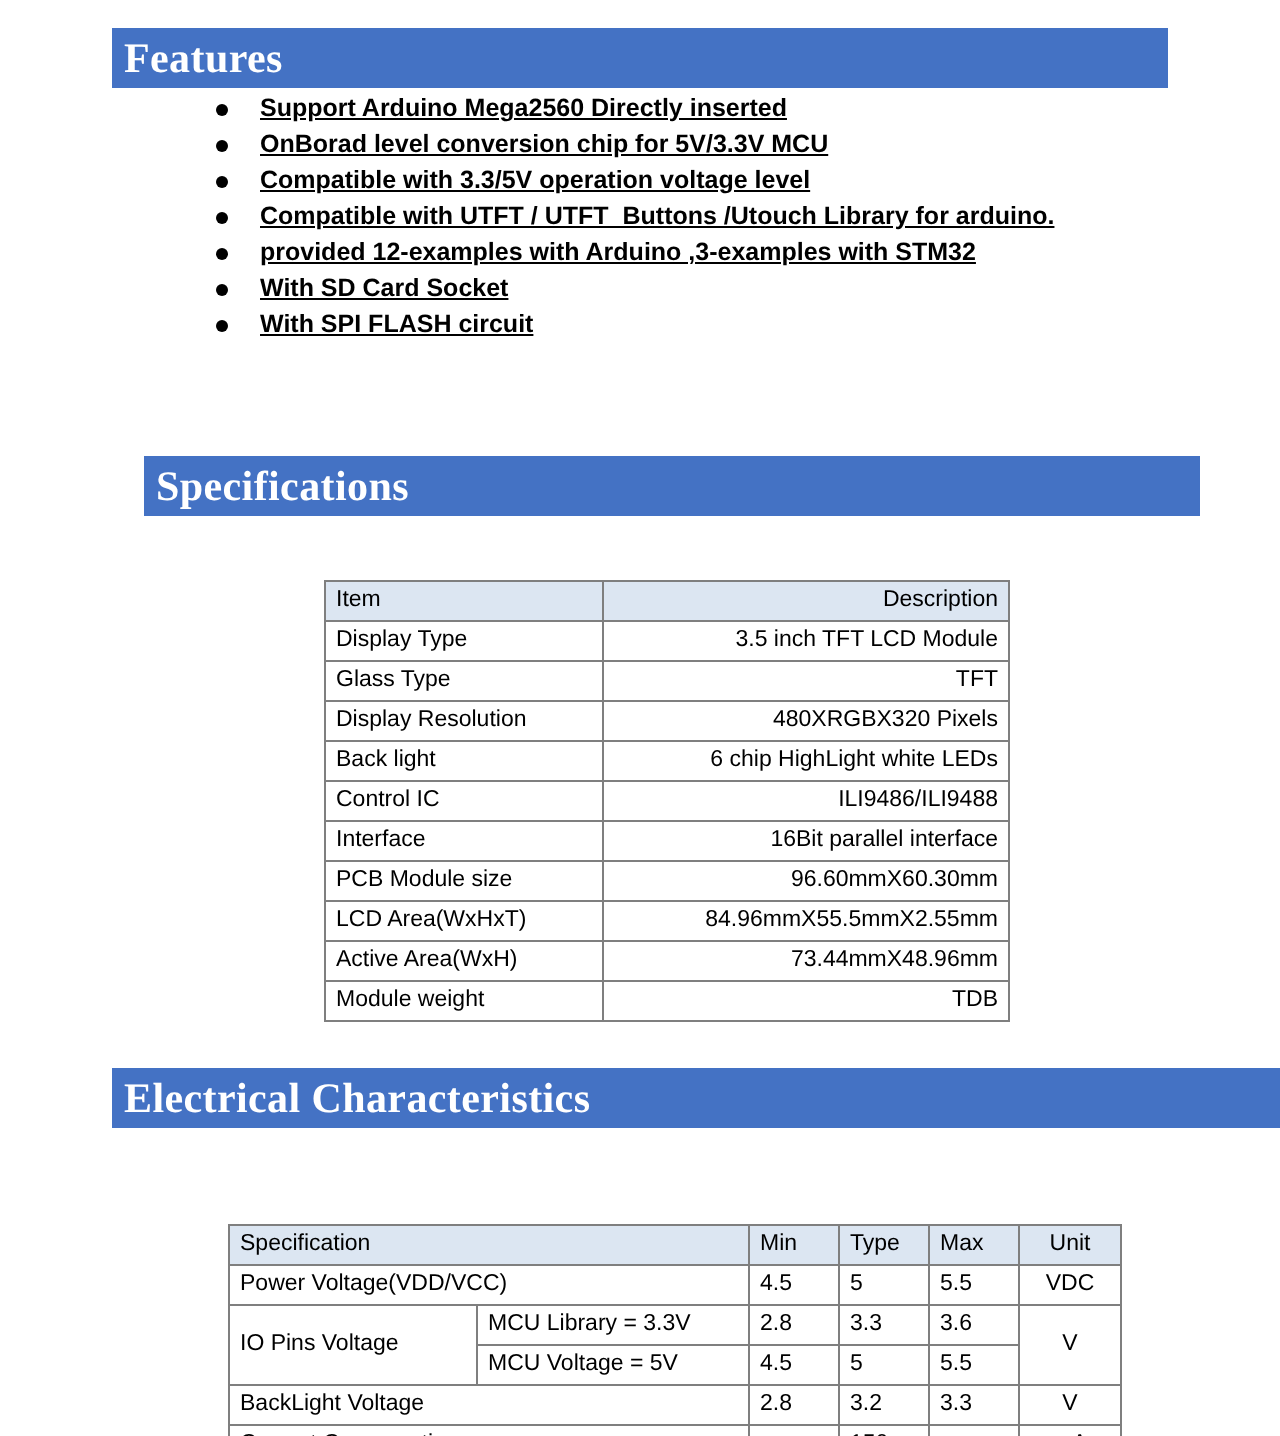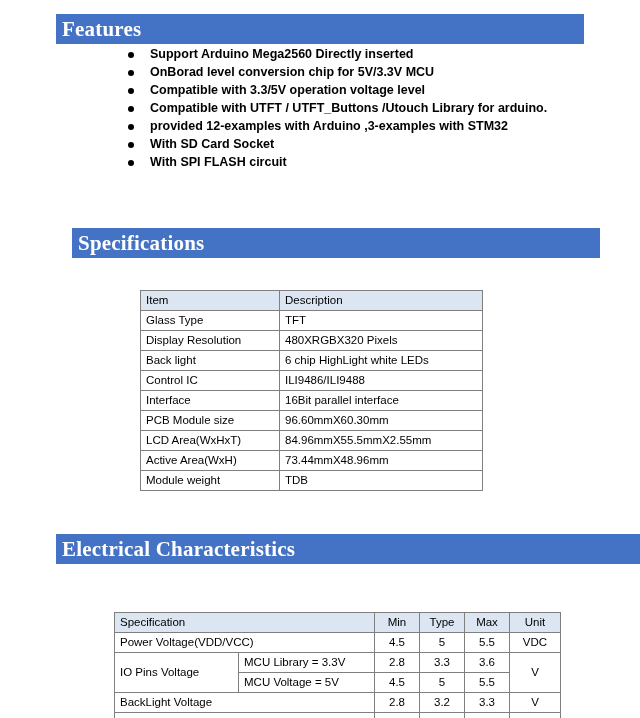--- a/index.html
+++ b/index.html
@@ -55,26 +55,27 @@
   #elec-bar {
     position: absolute;
     left: 56px;
     top: 534px;
     width: 613px;
   }
 
   
   #features-list {
     position: absolute;
-    left: 124px;
+    left: 104px;
     top: 46px;
     width: 480px;
     margin: 0;
     padding: 0;
     list-style: none;
+    text-decoration: underline;
   }
   #features-list li {
     position: relative;
     font-size: 12.5px;
     font-weight: bold;
     line-height: 17px;
     padding-left: 26px;
     margin-bottom: 1px;
     white-space: nowrap;
   }
@@ -103,45 +104,46 @@
     background: #ffffff;
     line-height: 15px;
   }
   .hdr td, .hdr th {
     background: #DCE6F2;
   }
 
   
   #specs-table {
     position: absolute;
-    left: 140px;
+    left: 162px;
     top: 290px;
   }
   #specs-table td:nth-child(1) {
     width: 128px;
   }
   #specs-table td:nth-child(2) {
     width: 192px;
+    text-align: right;
   }
 
   
   #elec-table {
     position: absolute;
     left: 114px;
     top: 612px;
   }
   #elec-table td.spec-col {
     width: 240px;
   }
   #elec-table td.sub-col {
     width: 125px;
   }
   #elec-table td.num {
     width: 34px;
-    text-align: center;
+    text-align: left;
   }
   #elec-table td.unit {
     width: 40px;
     text-align: center;
   }
   #elec-table td.merge-label {
     width: 113px;
     margin-top: 16px;
   }
 </style>
@@ -168,20 +170,24 @@
     <span class="title">Specifications</span>
   </div>
 
   <table id="specs-table">
     <tbody>
       <tr class="hdr">
         <td>Item</td>
         <td>Description</td>
       </tr>
       <tr>
+        <td>Display Type</td>
+        <td>3.5 inch TFT LCD Module</td>
+      </tr>
+      <tr>
         <td>Glass Type</td>
         <td>TFT</td>
       </tr>
       <tr>
         <td>Display Resolution</td>
         <td>480XRGBX320 Pixels</td>
       </tr>
       <tr>
         <td>Back light</td>
         <td>6 chip HighLight white LEDs</td>

